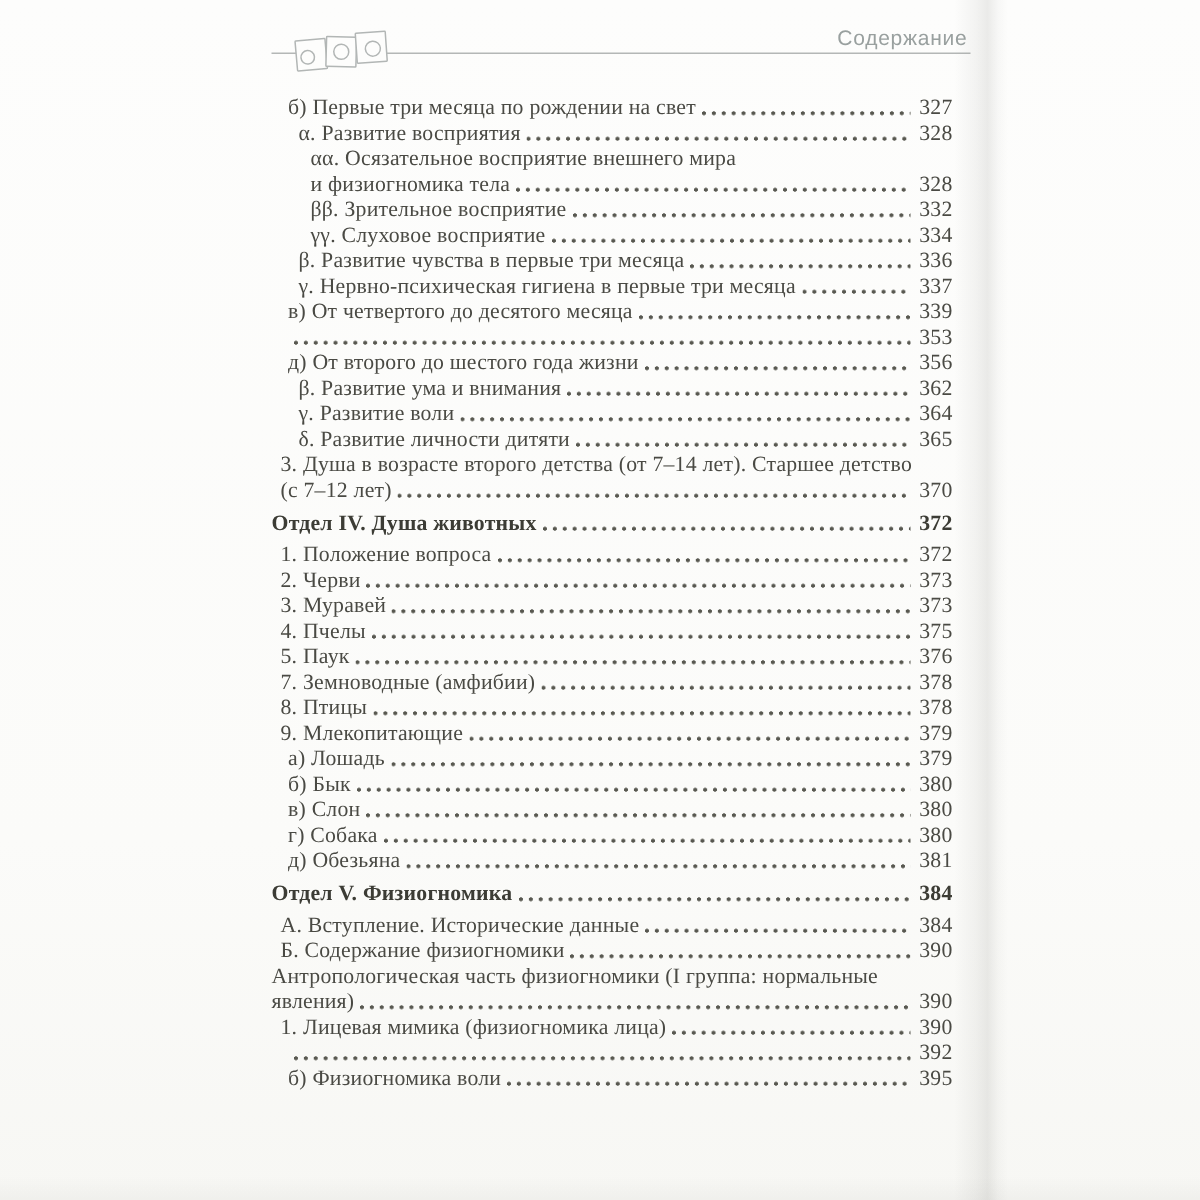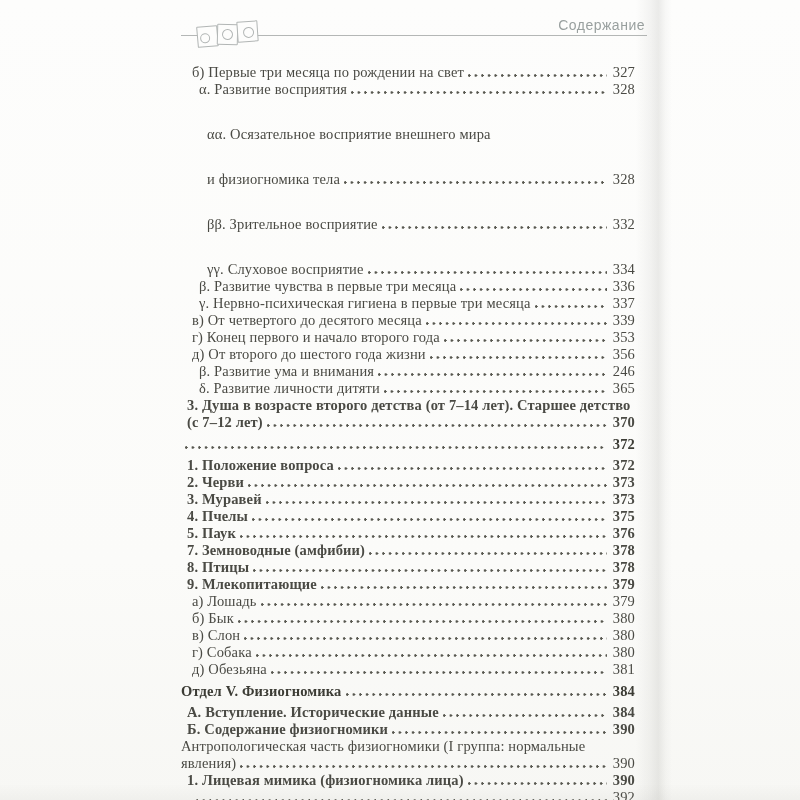--- a/index.html
+++ b/index.html
@@ -72,24 +72,24 @@
   .row .txt { flex: 0 0 auto; }
   .row .dots {
     flex: 1 1 auto; height: 3px; margin: 0 2px 4px 4px;
     background-image: radial-gradient(circle at 1.3px 1.5px, #585850 1.15px, rgba(0,0,0,0) 1.45px);
     background-size: 6.6px 3px; background-repeat: repeat-x;
   }
   .row .pg { flex: 0 0 auto; min-width: 26px; text-align: right; }
   .row.nopage .dots, .row.nopage .pg { visibility: hidden; }
   .row.bold { font-weight: bold; color: #3c3c35; margin-top: 5px; margin-bottom: 4px; }
   .lv0 { padding-left: 0; }
-  .lv1 { padding-left: 6px; font-weight: bold; }
+  .lv1 { padding-left: 6px; }
   .lv2 { padding-left: 11px; }
   .lv3 { padding-left: 18px; }
-  .lv4 { padding-left: 26px; margin-top: 28px; }
+  .lv4 { padding-left: 26px; }
 </style>
 </head>
 <body>
 
 <div class="canvas">
 
   <div class="hdr-rule"></div>
 
   <div class="squares">
     <div class="sq sq1">
@@ -146,50 +146,55 @@
         <span class="txt">γ. Нервно-психическая гигиена в первые три месяца</span>
         <span class="dots"></span>
         <span class="pg">337</span>
       </div>
       <div class="row lv2">
         <span class="txt">в) От четвертого до десятого месяца</span>
         <span class="dots"></span>
         <span class="pg">339</span>
       </div>
       <div class="row lv2">
-        <span class="txt">г) Конец первого и начало второго года</span>
         <span class="dots"></span>
         <span class="pg">353</span>
       </div>
       <div class="row lv2">
         <span class="txt">д) От второго до шестого года жизни</span>
         <span class="dots"></span>
         <span class="pg">356</span>
       </div>
       <div class="row lv3">
         <span class="txt">β. Развитие ума и внимания</span>
         <span class="dots"></span>
-        <span class="pg">246</span>
+        <span class="pg">362</span>
+      </div>
+      <div class="row lv3">
+        <span class="txt">γ. Развитие воли</span>
+        <span class="dots"></span>
+        <span class="pg">364</span>
       </div>
       <div class="row lv3">
         <span class="txt">δ. Развитие личности дитяти</span>
         <span class="dots"></span>
         <span class="pg">365</span>
       </div>
       <div class="row lv1 nopage">
         <span class="txt">3. Душа в возрасте второго детства (от 7–14 лет). Старшее детство</span>
         <span class="dots"></span>
         <span class="pg"></span>
       </div>
       <div class="row lv1">
         <span class="txt">(с 7–12 лет)</span>
         <span class="dots"></span>
         <span class="pg">370</span>
       </div>
       <div class="row lv0 bold">
+        <span class="txt">Отдел IV. Душа животных</span>
         <span class="dots"></span>
         <span class="pg">372</span>
       </div>
       <div class="row lv1">
         <span class="txt">1. Положение вопроса</span>
         <span class="dots"></span>
         <span class="pg">372</span>
       </div>
       <div class="row lv1">
         <span class="txt">2. Черви</span>

